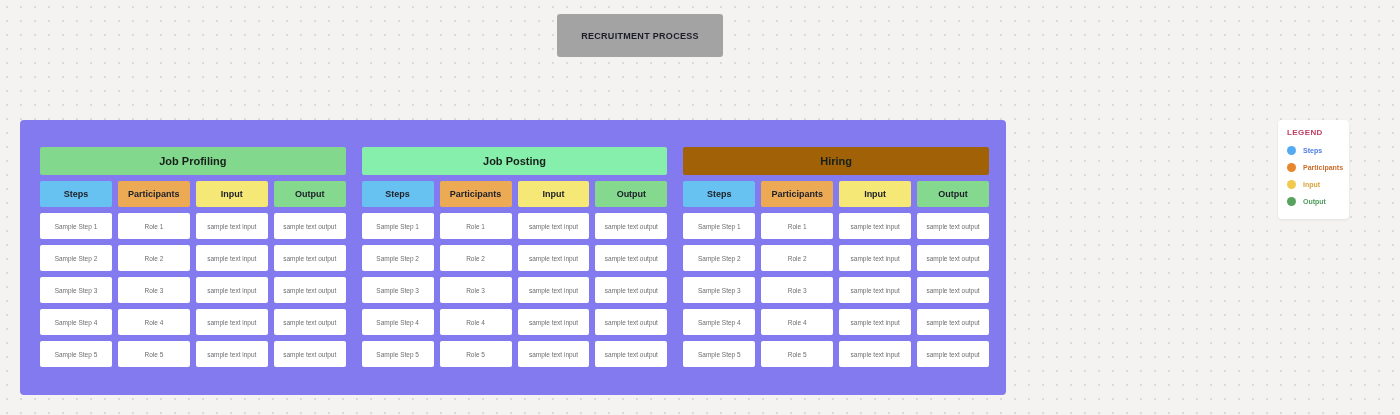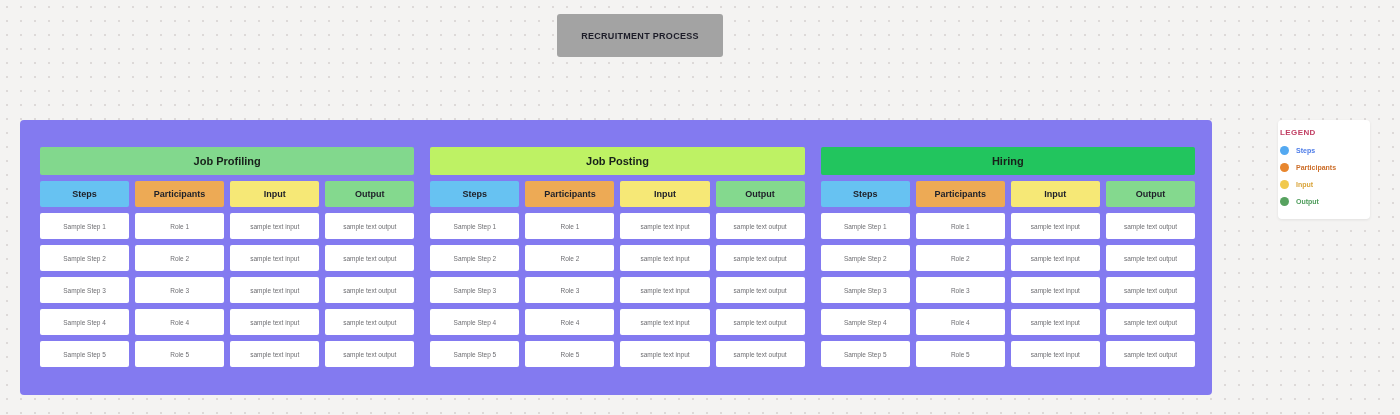--- a/index.html
+++ b/index.html
@@ -21,21 +21,21 @@
     border-radius: 3px;
     display: flex; align-items: center; justify-content: center;
     font-size: 9px; font-weight: bold; color: #1c1c28;
     letter-spacing: 0.3px;
   }
 
   
   .board {
     position: absolute;
     left: 20px; top: 120px;
-    width: 1192px; height: 275px;
+    width: 986px; height: 275px;
     background: #837af0;
     border-radius: 4px;
     display: flex;
     gap: 16px;
     padding: 27px 17px 28px 20px;
   }
 
   .proc-table {
     flex: 1;
     display: grid;
@@ -60,25 +60,25 @@
     border-radius: 2px;
     display: flex; align-items: center; justify-content: center;
     font-size: 6.5px; color: #6e6e72;
     overflow: hidden; white-space: nowrap;
   }
 
   
   .legend {
     position: absolute;
     left: 1278px; top: 120px;
-    width: 92px; height: 99px;
+    width: 71px; height: 99px;
     background: #ffffff;
     border-radius: 4px;
     box-shadow: 0 1px 3px rgba(0,0,0,0.08);
-    padding: 8px 9px 6px 2px;
+    padding: 8px 9px 6px 9px;
   }
   .legend-title {
     font-size: 8px; font-weight: bold; color: #c13e63;
     letter-spacing: 0.4px;
     margin-bottom: 5px;
   }
   .legend-item {
     display: flex; align-items: center;
     gap: 7px; height: 17px;
   }
@@ -115,21 +115,21 @@
       <div class="cell">Sample Step 4</div>
       <div class="cell">Role 4</div>
       <div class="cell">sample text input</div>
       <div class="cell">sample text output</div>
       <div class="cell">Sample Step 5</div>
       <div class="cell">Role 5</div>
       <div class="cell">sample text input</div>
       <div class="cell">sample text output</div>
     </div>
     <div class="proc-table">
-      <div class="section-header" style="background: #bef264;">Job Posting</div>
+      <div class="section-header" style="background: #86efac;">Job Posting</div>
       <div class="col-header" style="background: rgb(103, 194, 242);">Steps</div>
       <div class="col-header" style="background: rgb(237, 170, 85);">Participants</div>
       <div class="col-header" style="background: rgb(246, 232, 118);">Input</div>
       <div class="col-header" style="background: rgb(132, 217, 142);">Output</div>
       <div class="cell">Sample Step 1</div>
       <div class="cell">Role 1</div>
       <div class="cell">sample text input</div>
       <div class="cell">sample text output</div>
       <div class="cell">Sample Step 2</div>
       <div class="cell">Role 2</div>
@@ -142,21 +142,21 @@
       <div class="cell">Sample Step 4</div>
       <div class="cell">Role 4</div>
       <div class="cell">sample text input</div>
       <div class="cell">sample text output</div>
       <div class="cell">Sample Step 5</div>
       <div class="cell">Role 5</div>
       <div class="cell">sample text input</div>
       <div class="cell">sample text output</div>
     </div>
     <div class="proc-table">
-      <div class="section-header" style="background: #22c55e;">Hiring</div>
+      <div class="section-header" style="background: #a16207;">Hiring</div>
       <div class="col-header" style="background: rgb(103, 194, 242);">Steps</div>
       <div class="col-header" style="background: rgb(237, 170, 85);">Participants</div>
       <div class="col-header" style="background: rgb(246, 232, 118);">Input</div>
       <div class="col-header" style="background: rgb(132, 217, 142);">Output</div>
       <div class="cell">Sample Step 1</div>
       <div class="cell">Role 1</div>
       <div class="cell">sample text input</div>
       <div class="cell">sample text output</div>
       <div class="cell">Sample Step 2</div>
       <div class="cell">Role 2</div>

